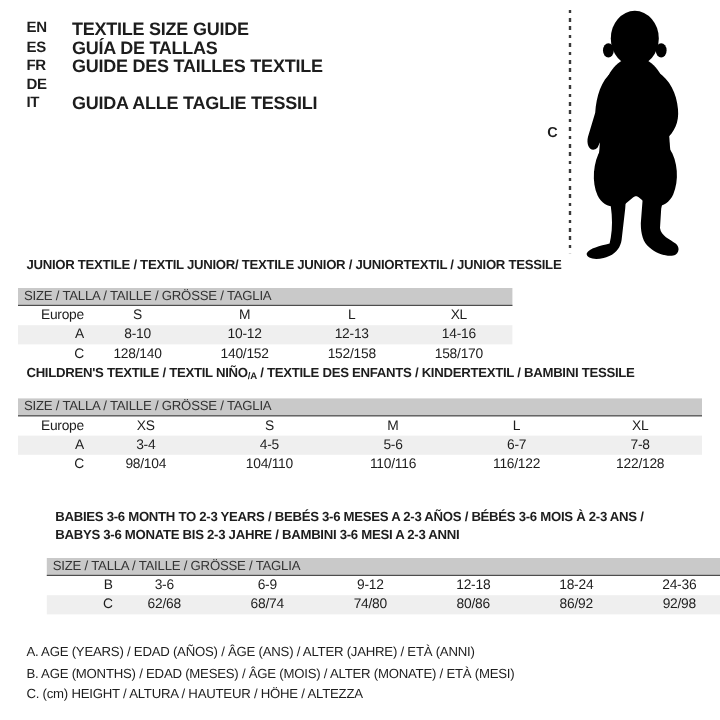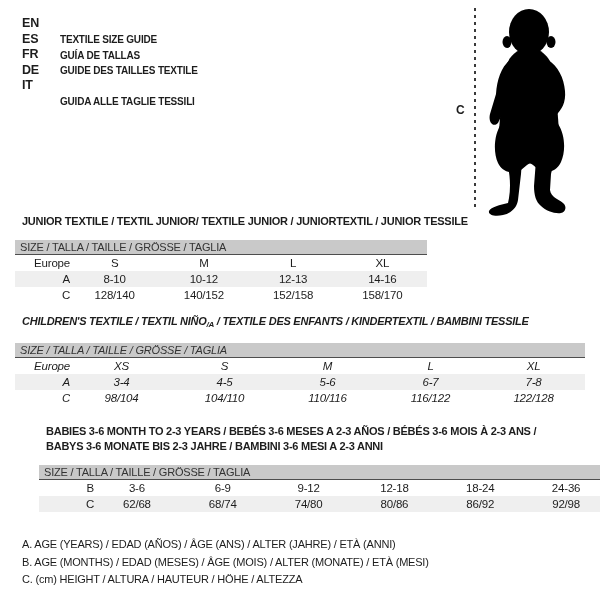--- a/index.html
+++ b/index.html
@@ -8,34 +8,34 @@
     background: #ffffff;
     color: var(--text, #1d1d1d);
     font-family: "Liberation Sans", sans-serif;
     overflow: hidden;
   }
 
   
   .lang-block { position: absolute; left: 22px; top: 16px; }
   .lang-row { display: flex; height: 15.5px; align-items: flex-start; }
   .lang-code { width: 38px; font-weight: bold; font-size: 12.5px; letter-spacing: -0.2px; }
-  .lang-title { font-weight: bold; font-size: 10px; letter-spacing: -0.2px; white-space: nowrap; margin-top: 18px; }
+  .lang-title { font-weight: bold; font-size: 15px; letter-spacing: -0.2px; white-space: nowrap; }
 
   
   .measure-line {
     position: absolute; left: 474px; top: 8px; width: 2px; height: 203px;
     background: repeating-linear-gradient(to bottom, var(--measure-line, #3a3a3a) 0 3px, transparent 3px 7px);
   }
   .measure-label { position: absolute; left: 456px; top: 103px; font-weight: bold; font-size: 12px; }
   .baby { position: absolute; left: 484px; top: 6px; width: 106px; height: 212px; color: var(--silhouette, #000); }
 
   
   .size-section { position: absolute; left: 15px; }
   #sec-0 { top: 214px; width: 412px; }
-  #sec-1 { top: 314px; width: 570px; font-style: italic; }
+  #sec-1 { top: 304px; width: 570px; }
   #sec-2 { top: 424px; width: 570px; margin-left: 24px; }
 
   .table-title { margin-left: 7px; }
   .title-line { font-weight: bold; font-size: 11px; line-height: 15px; letter-spacing: -0.25px; white-space: nowrap; }
   .title-line .subscript { font-size: 8px; vertical-align: -2px; }
 
   .size-table { margin-top: 11px; }
   .table-header {
     background: var(--header-bg, #c9c9c9);
     border-bottom: 1px solid var(--rule, #4d4d4d);

